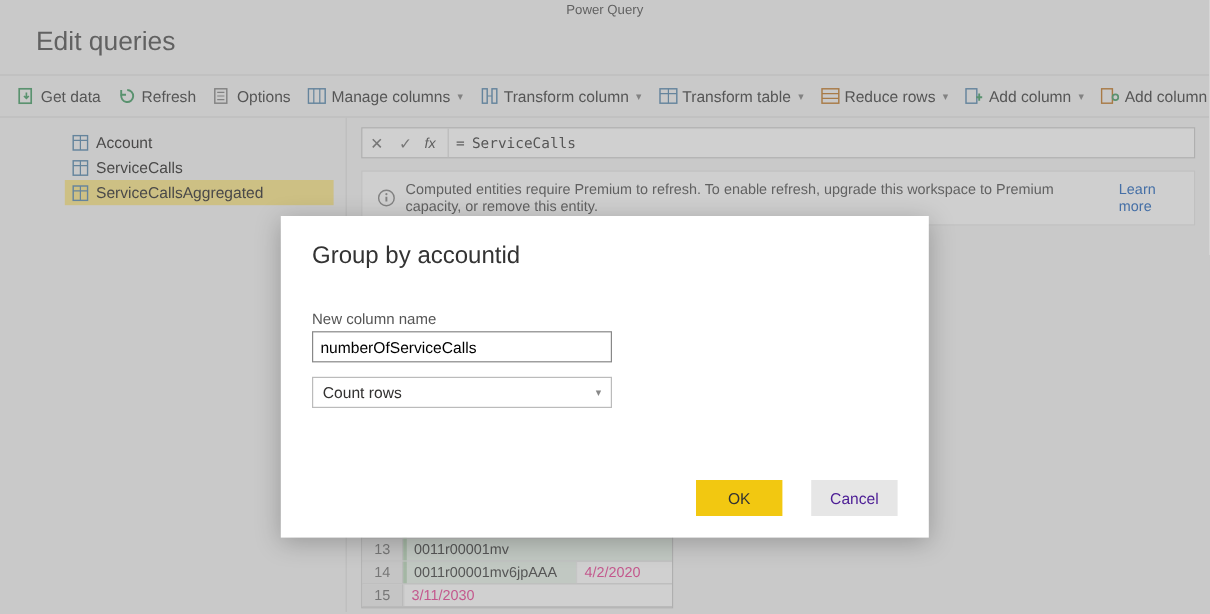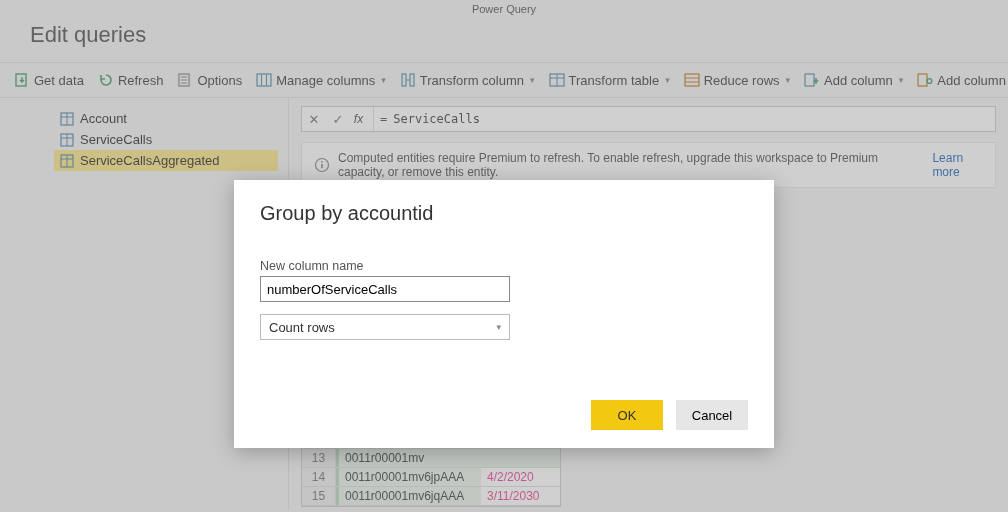--- a/index.html
+++ b/index.html
@@ -181,32 +181,32 @@
     justify-content:space-between;
     padding:2px 8px;
     font-size:13px;
     cursor:pointer;
     margin-bottom:60px;
     gap:27px;
   }
   .dlg-buttons {
     display:flex;
     justify-content:flex-end;
-    gap:13px;
+    gap:24px;
   }
   .btn {
     min-width:72px;
     height:30px;
     border:none;
     font-size:13px;
     cursor:pointer;
     padding:0 14px;
   }
   .btn-primary { background:#f2c811; color:#333; }
-  .btn-secondary { background:#e6e6e6; color:#000000; }
+  .btn-secondary { background:#e6e6e6; color:#4c1d95; }
   svg { display:block; }
 </style>
 </head>
 <body>
 
 <div class="app-title">Power Query</div>
 <div class="page-title">Edit queries</div>
 
 <div class="ribbon">
   <div class="ribbon-btn">
@@ -415,21 +415,20 @@
           <div class="grid-rownum">13</div>
           <div class="grid-cell">0011r00001mv</div>
         </div>
         <div class="grid-row">
           <div class="grid-rownum">14</div>
           <div class="grid-cell">0011r00001mv6jpAAA</div>
           <div class="date-col">4/2/2020</div>
         </div>
         <div class="grid-row">
           <div class="grid-rownum">15</div>
-          <div class="grid-cell">0011r00001mv6jqAAA</div>
           <div class="date-col">3/11/2030</div>
         </div>
       </div>
   </div>
 </div>
 
 <div class="overlay">
   <div class="dialog">
     <h2>Group by accountid</h2>
     <div class="field-label">New column name</div>

